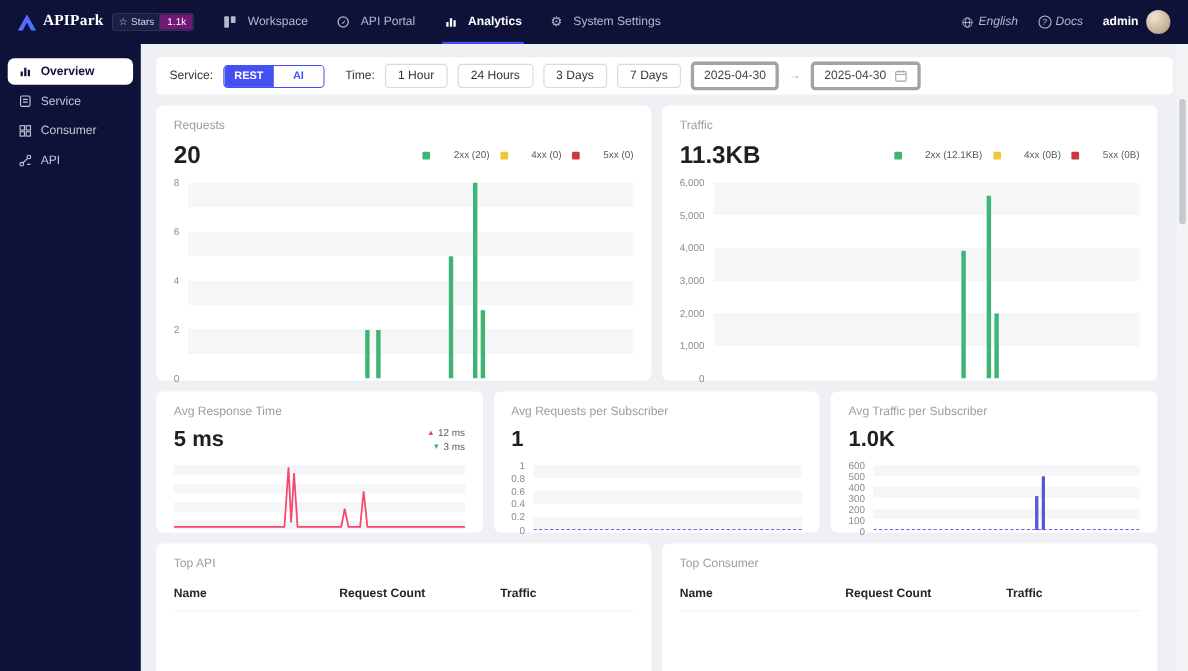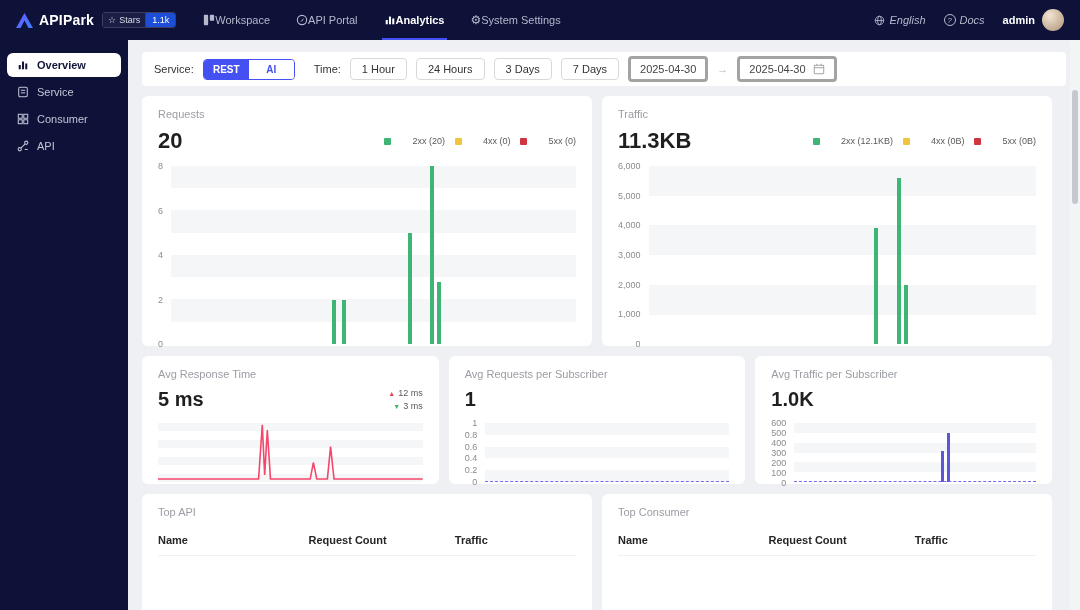--- a/index.html
+++ b/index.html
@@ -11,26 +11,26 @@
     overflow:hidden;
     color:#333;
   }
   
   .navbar {
     position:absolute; top:0; left:0; width:1080px; height:40px;
     background:#0e1138; display:flex; align-items:center;
     padding:0 16px; color:#b6b9cc; z-index:20;
   }
   .brand { display:flex; align-items:center; gap:6px; cursor:pointer; }
-  .brand-name { color:#fff; font-weight:bold; font-size:14px; letter-spacing:.2px; }
+  .brand-name { color:#fff; font-weight:bold; font-size:14px; letter-spacing:.2px;font-family:Liberation Serif, serif; }
   .star-badge { display:flex; margin-left:8px; font-size:9px; border:1px solid #3a3e63; border-radius:3px; overflow:hidden; cursor:pointer; }
   .star-badge .sb-left { background:#1c1f45; padding:2px 5px; display:flex; gap:3px; align-items:center; color:#d8dae8; }
-  .star-badge .sb-right { background:#1d4ed8; padding:2px 6px; color:#fff; border-left:1px solid #3a3e63; }
+  .star-badge .sb-right { background:#701a75; padding:2px 6px; color:#fff; border-left:1px solid #3a3e63; }
   .nav-items { display:flex; margin-left:14px; height:40px; }
-  .nav-item { display:flex; align-items:center; gap:0; padding:0 13px; font-size:11px; color:#b6b9cc; position:relative; cursor:pointer; white-space:nowrap; }
+  .nav-item { display:flex; align-items:center; gap:10px; padding:0 13px; font-size:11px; color:#b6b9cc; position:relative; cursor:pointer; white-space:nowrap; }
   .nav-item.active { color:#fff; font-weight:bold; }
   .nav-item.active::after { content:""; position:absolute; bottom:0; left:11px; right:11px; height:2px; background:#4450f2; }
   .nicon { display:flex; align-items:center; }
   .nav-right { margin-left:auto; display:flex; align-items:center; gap:18px; font-size:11px; }
   .nav-link { display:flex; align-items:center; gap:4px; cursor:pointer;font-style:italic; }
   .q-circle { width:12px; height:12px; border:1px solid #b6b9cc; border-radius:50%; font-size:8px; display:flex; align-items:center; justify-content:center; }
   .nav-user { display:flex; align-items:center; gap:7px; cursor:pointer; }
   .nav-user .uname { color:#fff; font-weight:bold; }
   .avatar { width:22px; height:22px; border-radius:50%; background:radial-gradient(circle at 35% 30%, #f2e4d3, #c2ab92 70%, #9b866e); }
   

